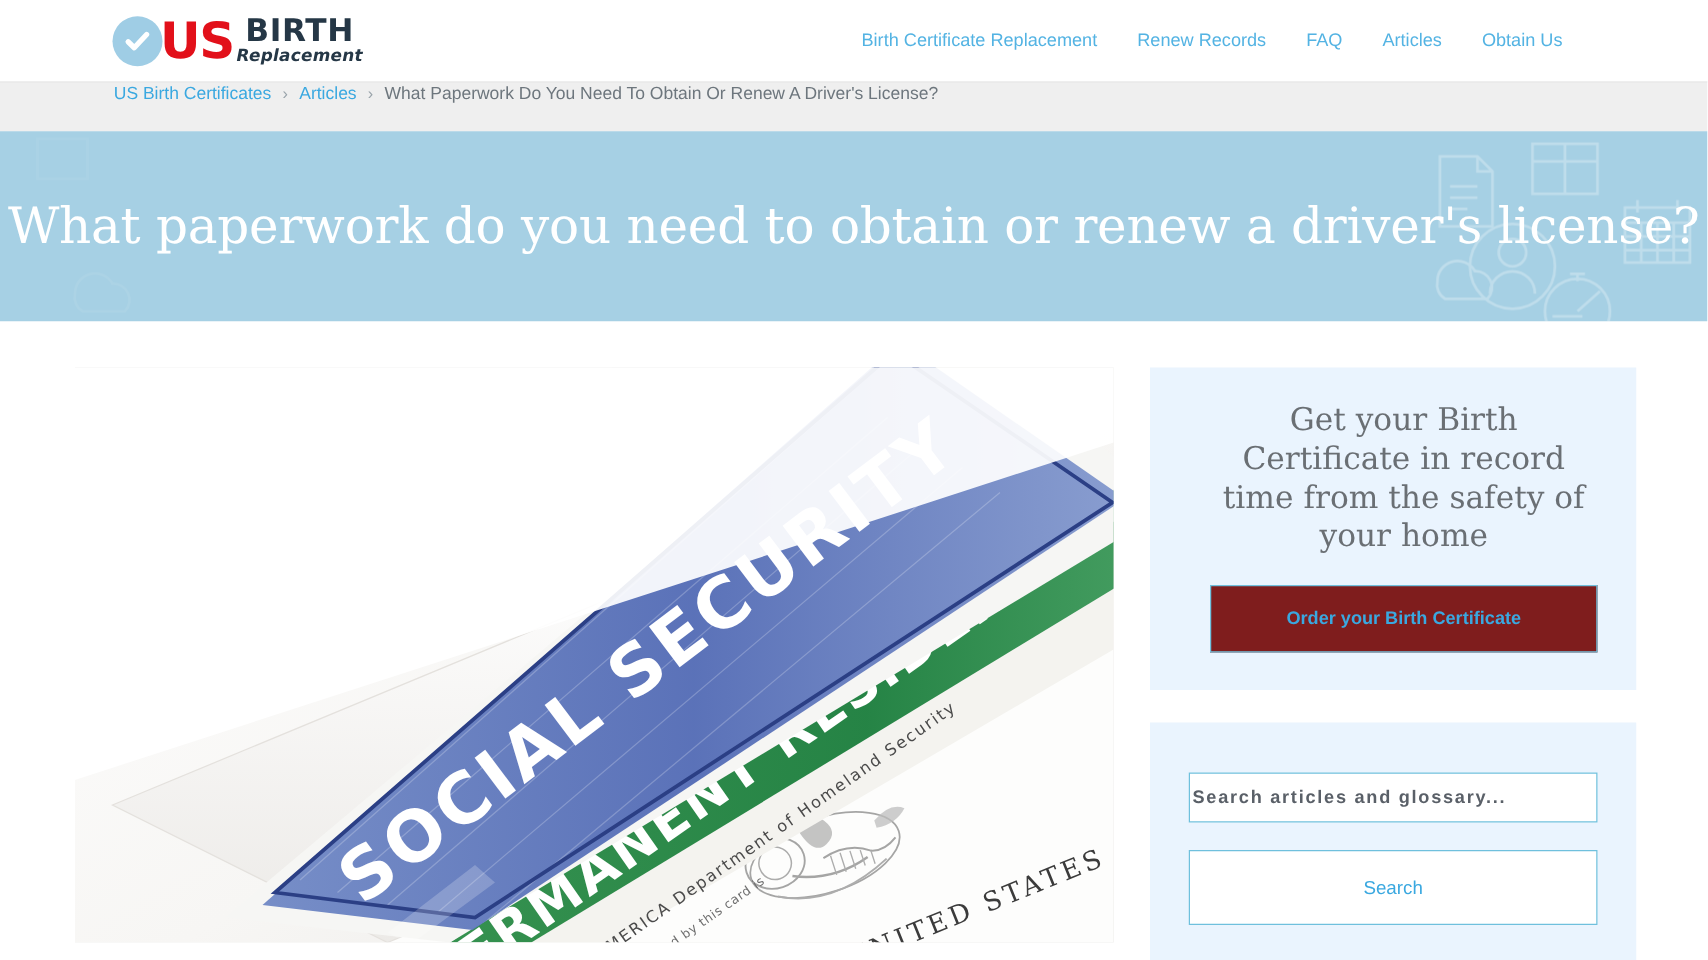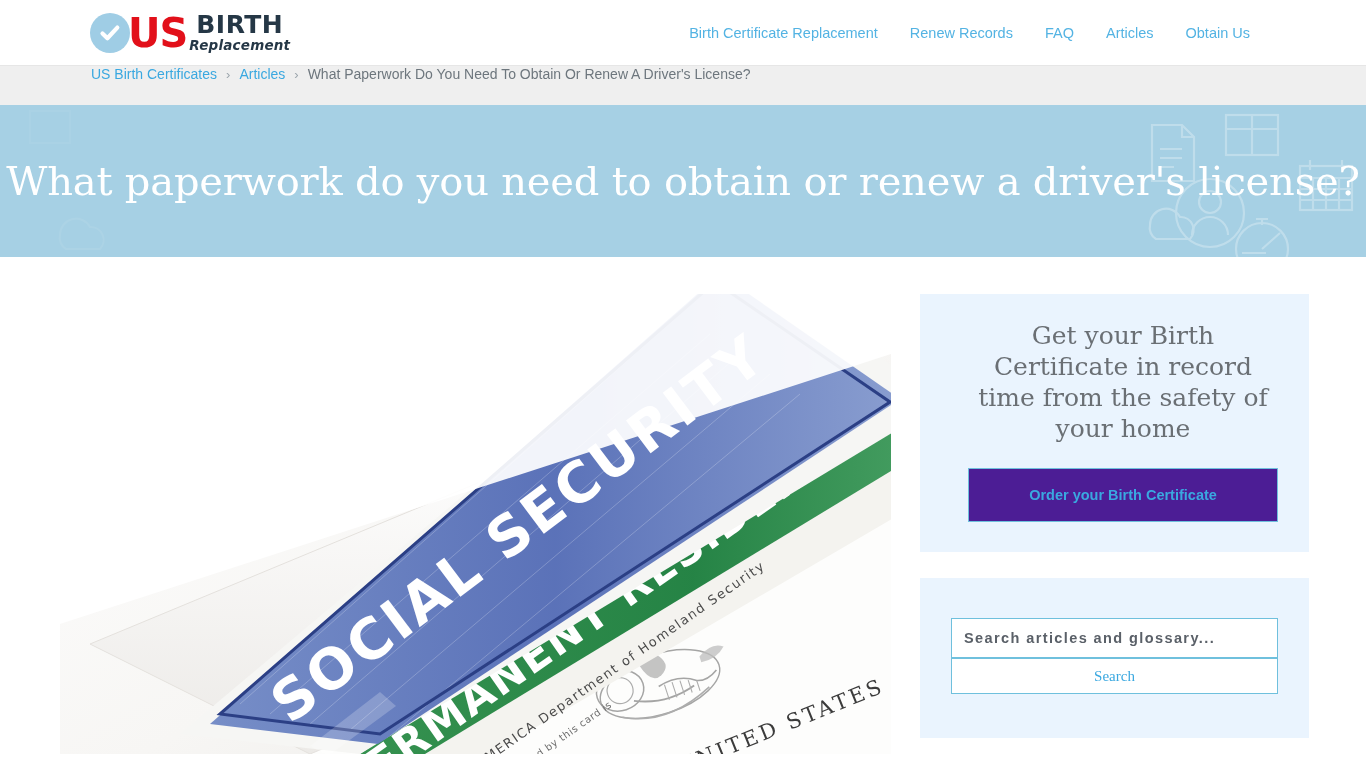--- a/index.html
+++ b/index.html
@@ -101,38 +101,38 @@
     padding: 26px 31px 30px 48px;
   }
   .card + .card { margin-top: 26px; }
   .card-heading {
     font-family: "DejaVu Serif", serif;
     font-size: 25px; line-height: 1.24; color: #6a6f74;
     text-align: center; font-weight: normal;
   }
   .btn-outline {
     display: block; width: 100%; height: 54px; margin-top: 24px;
-    background: #4c1d95; border: 1px solid #6fc0dd;
+    background: #7f1d1d; border: 1px solid #6fc0dd;
     color: #3aa8e0; font-weight: bold; font-size: 14.5px;
     cursor: pointer; font-family: "Liberation Sans", sans-serif;
   }
   .search-card { padding: 40px 31px 44px 31px; }
   .search-input {
     display: block; width: 100%; height: 40px;
     background: #ffffff; border: 1px solid #6fc0dd;
-    padding: 0 12px; font-size: 14.5px; color: #5a6068;
+    padding: 0 2px; font-size: 14.5px; color: #5a6068;
     letter-spacing: 1.4px; font-weight: bold;
     font-family: "Liberation Sans", sans-serif;
   }
   .search-input::placeholder { color: #5a6068; opacity: 1; }
   .btn-search {
-    display: block; width: 100%; height: 36px; 
+    display: block; width: 100%; height: 60px; margin-top: 22px;
     background: #ffffff; border: 1px solid #6fc0dd;
     color: #3aa8e0; font-size: 15px;
-    cursor: pointer; font-family: Liberation Serif, serif;
+    cursor: pointer; font-family: Liberation Sans, sans-serif;
   }
 </style>
 </head>
 <body>
 
 <div class="header">
   <div class="logo">
     <span class="logo-badge">
       <svg width="26" height="26" viewBox="0 0 26 26" aria-hidden="true">
         <path d="M5.5 13.4 L10.4 18.2 L20.3 7.6" fill="none" stroke="#ffffff" stroke-width="4.2" stroke-linecap="round" stroke-linejoin="round"></path>

